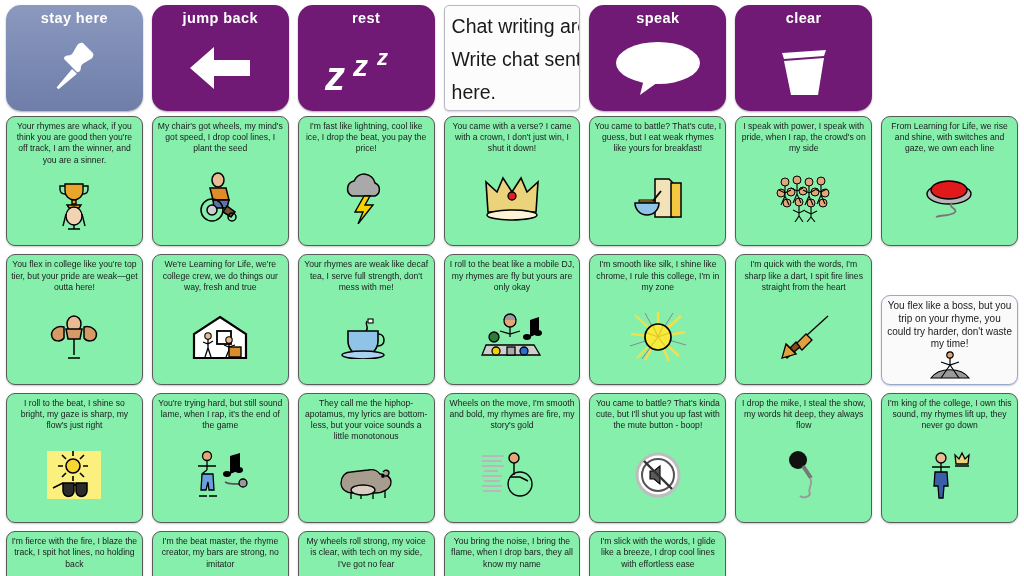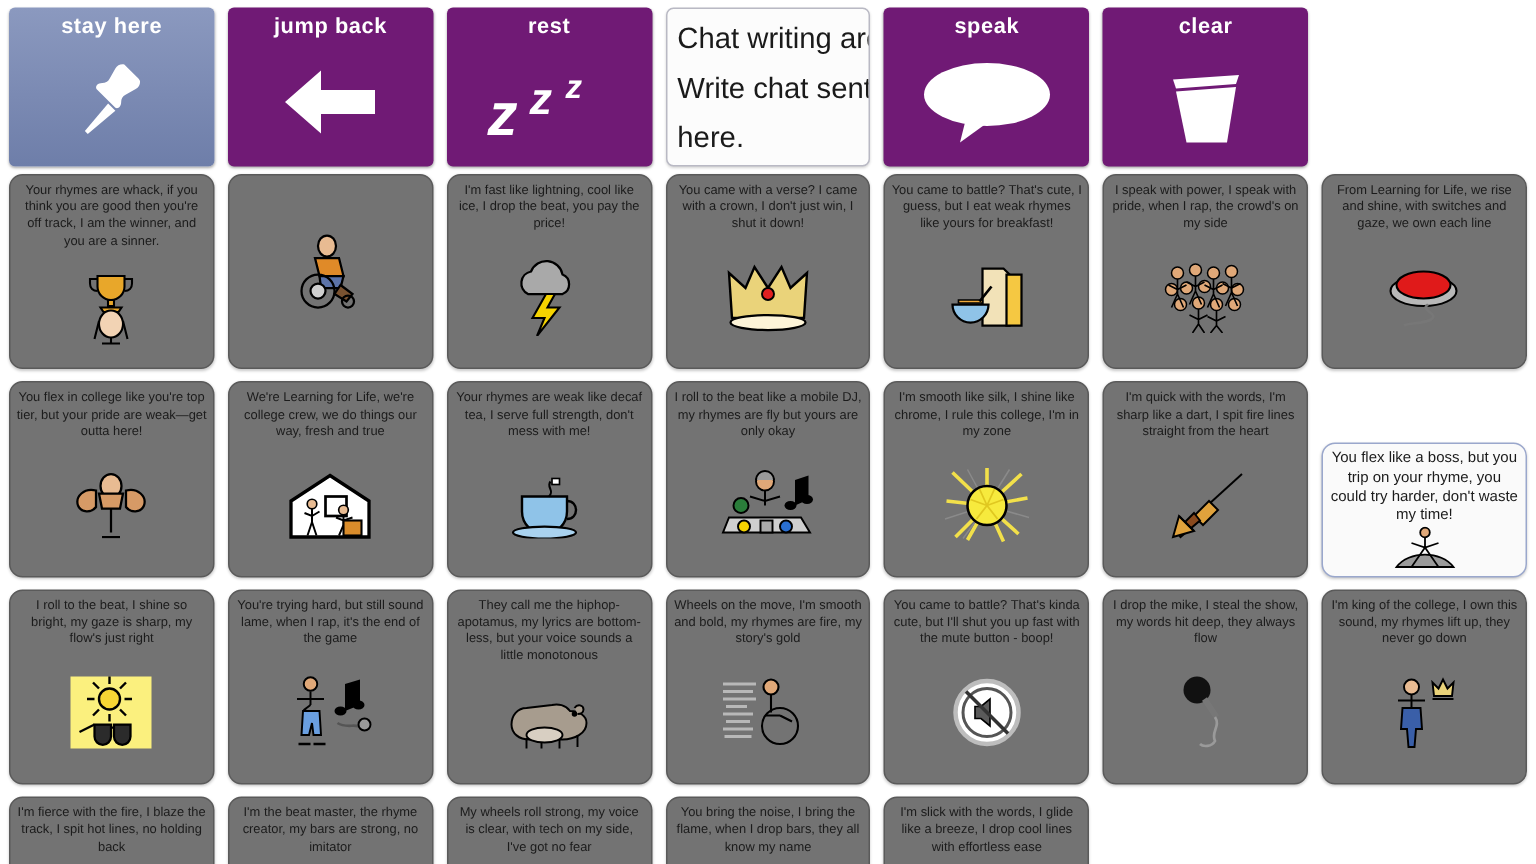--- a/index.html
+++ b/index.html
@@ -18,21 +18,21 @@
 
   
   .topbar {
     display: grid;
     grid-template-columns: repeat(7, 1fr);
     gap: 9px;
     height: 106px;
     flex: 0 0 auto;
   }
   .navbtn {
-    border-radius: 4px;
+    border-radius: 15px;
     position: relative;
     display: flex; flex-direction: column;
     align-items: center;
     padding-top: 6px;
     color: #ffffff;
     box-shadow: 0 1px 2px rgba(0,0,0,.35);
     overflow: hidden;
   }
   .navbtn .lbl {
     font-size: 14.5px;
@@ -69,21 +69,21 @@
 
   
   .grid {
     flex: 1 1 auto;
     display: grid;
     grid-template-columns: repeat(7, 1fr);
     grid-template-rows: repeat(4, 1fr);
     gap: 8px 9px;
   }
   .card {
-    background: #737373;
+    background: #86efac;
     border: 1px solid #5a5a5a;
     border-radius: 9px;
     box-shadow: 0 1px 2px rgba(0,0,0,.22);
     display: flex; flex-direction: column;
     align-items: center;
     padding: 4px 4px 3px 4px;
     overflow: hidden;
   }
   .card.highlight {
     border-color: #9aa7cc;
@@ -192,20 +192,21 @@
             <path d="M18 22h4v4h-4z" fill="#e8a72a"></path>
             <path d="M13 27h14l-2 3H15z" fill="#e8a72a"></path>
             <ellipse cx="20" cy="38" rx="8" ry="9" fill="#f2d3b4"></ellipse>
             <path d="M12 36l-3 12M28 36l3 12M20 47v4M14 51h12"></path>
           </g>
         </svg>
       </div>
     </div>
 
     <div class="card">
+      <div class="txt">My chair's got wheels, my mind's got speed, I drop cool lines, I plant the seed</div>
       <div class="pic">
         <svg width="54" height="52" viewBox="0 0 54 52">
           <g stroke="#000" stroke-width="1.5">
             <ellipse cx="25" cy="8" rx="6" ry="7" fill="#e8bb92"></ellipse>
             <path d="M17 16h16l3 12H20z" fill="#e08a28"></path>
             <path d="M20 28h16l-2 8H21z" fill="#5c73a8"></path>
             <path d="M34 34l8 6-4 5-8-5z" fill="#7a5230"></path>
             <circle cx="19" cy="38" r="11" fill="none"></circle>
             <circle cx="19" cy="38" r="5" fill="#cfcfcf"></circle>
             <circle cx="39" cy="45" r="4" fill="none"></circle>

